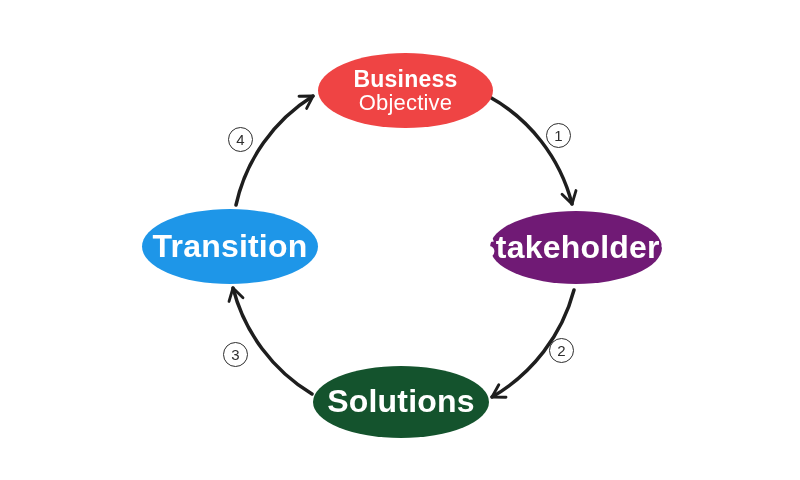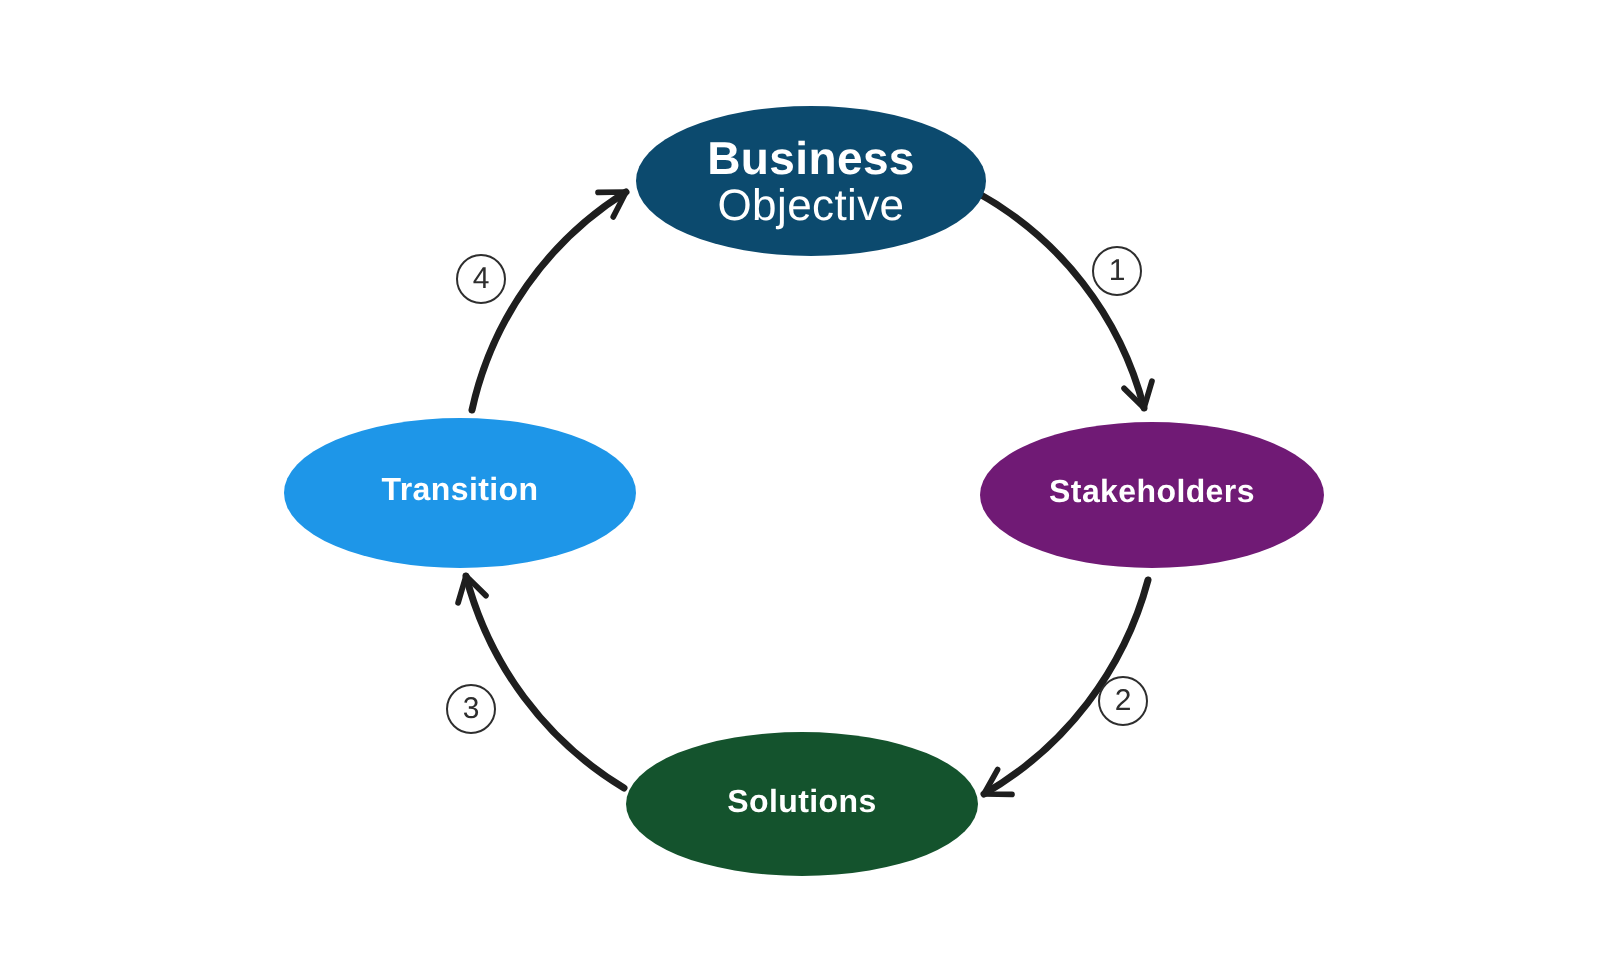--- a/index.html
+++ b/index.html
@@ -8,21 +8,21 @@
     background:#fff;
     font-family:"Liberation Sans", sans-serif;
   }
   .node{
     position:absolute;border-radius:50%;
     display:flex;flex-direction:column;align-items:center;justify-content:center;
     text-align:center;line-height:1.05;letter-spacing:.2px;
   }
   .node .l1{font-weight:700;font-size:23px;}
   .node .l2{font-weight:400;font-size:22px;}
-  .node .single{font-weight:700;font-size:16px;}
+  .node .single{font-weight:700;font-size:32px;}
   #node-business{left:318px;top:53px;width:175px;height:75px;}
   #node-stakeholders{left:490px;top:211px;width:172px;height:73px;}
   #node-solutions{left:313px;top:366px;width:176px;height:72px;}
   #node-transition{left:142px;top:209px;width:176px;height:75px;}
   .step-badge{
     position:absolute;width:25px;height:25px;border-radius:50%;
     border:1.5px solid #2e2e2e;color:#2e2e2e;box-sizing:border-box;
     display:flex;align-items:center;justify-content:center;
     font-size:15px;font-weight:400;background:transparent;
   }
@@ -43,21 +43,21 @@
       <marker id="arrowhead" viewBox="0 0 12 12" refX="9.5" refY="6" markerWidth="18" markerHeight="18" markerUnits="userSpaceOnUse" orient="auto-start-reverse">
         <path d="M1.5 1.2 L9.5 6 L1.5 10.8" fill="none" stroke="var(--arrow,#1e1e1e)" stroke-width="1.9" stroke-linecap="round" stroke-linejoin="round"></path>
       </marker>
     </defs>
     <path class="arc" d="M 488 96 A 172 172 0 0 1 572 204" marker-end="url(#arrowhead)"></path>
     <path class="arc" d="M 574 290 A 176 176 0 0 1 492 397" marker-end="url(#arrowhead)"></path>
     <path class="arc" d="M 312 394 A 175 175 0 0 1 233 288" marker-end="url(#arrowhead)"></path>
     <path class="arc" d="M 236 205 A 172 172 0 0 1 313 96" marker-end="url(#arrowhead)"></path>
   </svg>
 
-  <div class="node" id="node-business" style="background: #0c4a6e; color: rgb(255, 255, 255);">
+  <div class="node" id="node-business" style="background: #ef4444; color: rgb(255, 255, 255);">
     <span class="l1">Business</span>
     <span class="l2">Objective</span>
   </div>
 
   <div class="node" id="node-stakeholders" style="background: #701a75; color: rgb(255, 255, 255);">
     <span class="single">Stakeholders</span>
   </div>
 
   <div class="node" id="node-solutions" style="background: #14532d; color: rgb(255, 255, 255);">
     <span class="single">Solutions</span>

